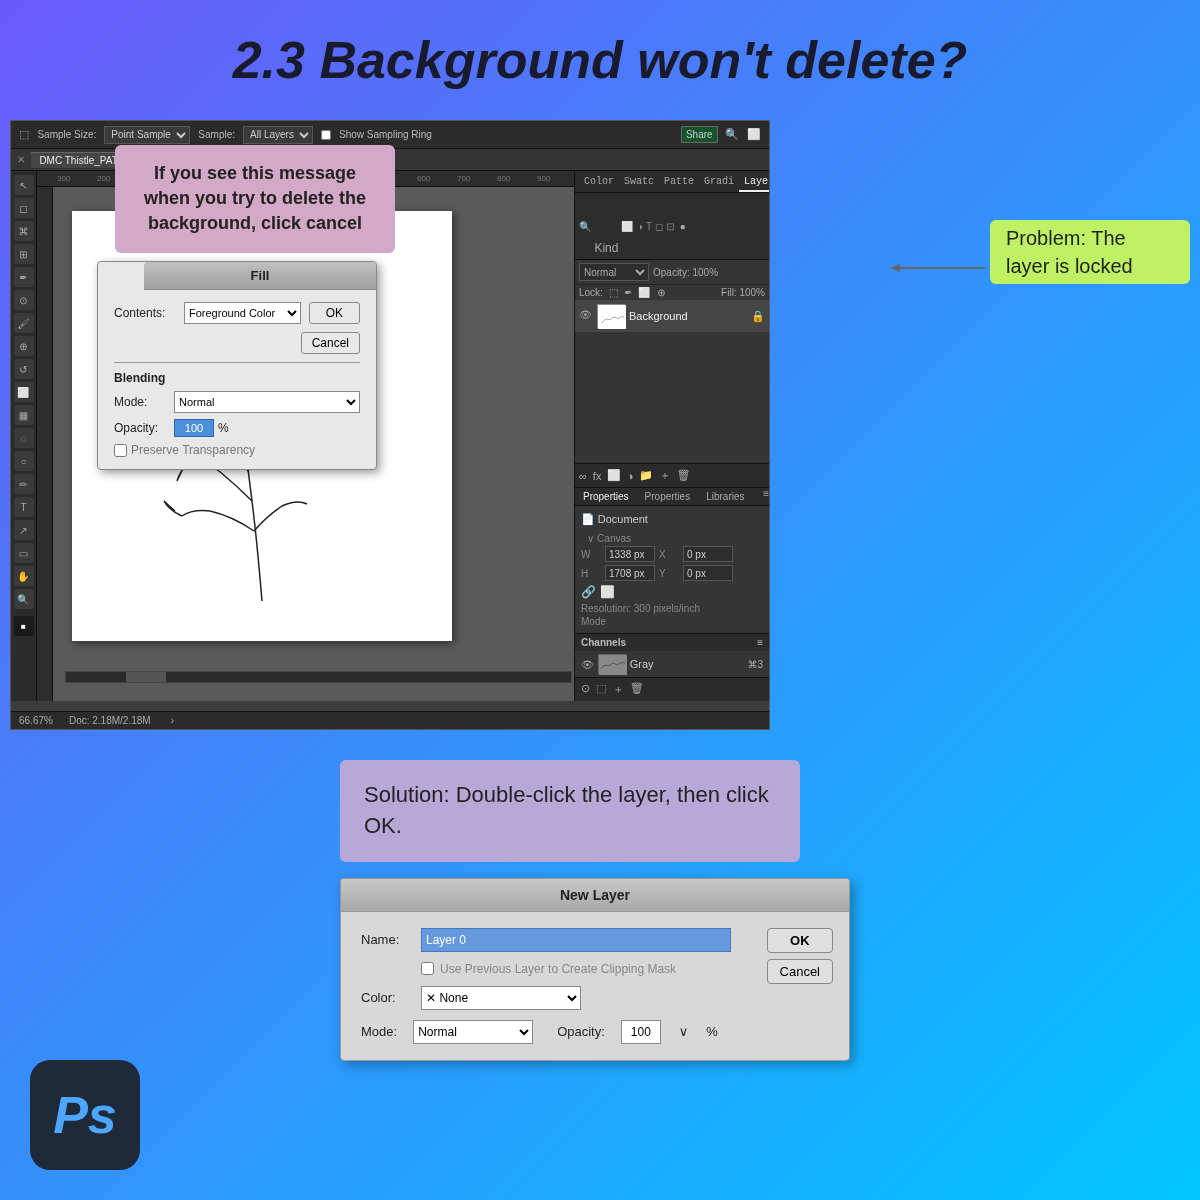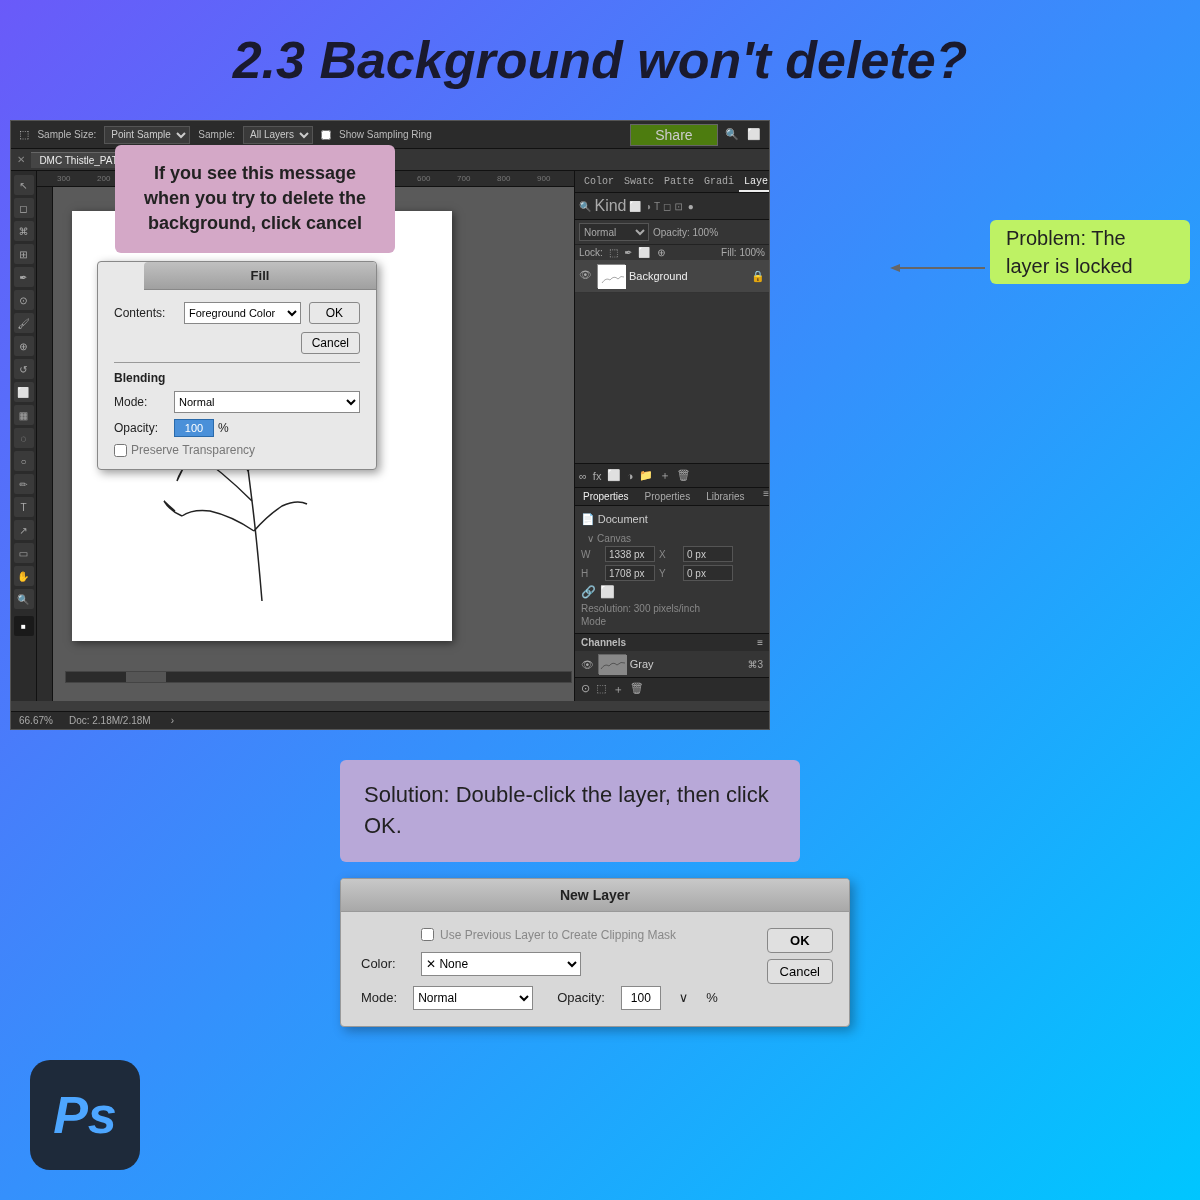--- a/index.html
+++ b/index.html
@@ -681,21 +681,21 @@
     <select>
       <option>Point Sample</option>
     </select>
     <span class="ps-toolbar-label">Sample:</span>
     <select>
       <option>All Layers</option>
     </select>
     <input type="checkbox" class="ps-toolbar-checkbox" style="">
     <span class="ps-toolbar-label">Show Sampling Ring</span>
     <span style="flex:1"></span>
-    <button style="background:#4d7c0f;border:1px solid #666;color:#ccc;font-size:14px;padding:2px 24px;cursor:pointer;">Share</button>
+    <button style="background:#14532d;border:1px solid #666;color:#ccc;font-size:10px;padding:2px 4px;cursor:pointer;">Share</button>
     <span>🔍</span>
     <span>⬜</span>
   </div>
 
   <div class="ps-tabbar">
     <span style="font-size:10px;color:#888;margin-right:6px;">✕</span>
     <span class="ps-tab-active">DMC Thistle_PAT1371-2.png @ 66.7% (Gray/8) *</span>
   </div>
 
   <div class="ps-main">
@@ -836,21 +836,21 @@
         <span class="panel-tab">Color</span>
         <span class="panel-tab">Swatc</span>
         <span class="panel-tab">Patte</span>
         <span class="panel-tab">Gradi</span>
         <span class="panel-tab active">Layers</span>
         <span style="margin-left:auto;font-size:10px;color:#aaa;">≡</span>
       </div>
 
       <div class="layers-search">
         <span style="font-size:10px;color:#aaa;">🔍</span>
-        <span style="font-size:16px;color:#aaa;">Kind</span>
+        <span style="font-size:12px;color:#aaa;margin-top:44px;">Kind</span>
         <div class="layers-icon-row">
           <span>⬜</span>
           <span>◑</span>
           <span>T</span>
           <span>◻</span>
           <span>⊡</span>
           <span style="color:#aaa;font-size:10px;margin-left:2px;">●</span>
         </div>
       </div>
 
@@ -980,20 +980,24 @@
 
   <div class="solution-callout">
     <span>Solution: Double-click the layer, then click OK.</span>
   </div>
 
   <div class="new-layer-dialog">
     <div class="new-layer-title">New Layer</div>
     <div class="dialog-with-btns">
       <div class="dialog-main">
         <div class="new-layer-body">
+          <div class="nl-row">
+            <span class="nl-label">Name:</span>
+            <input type="text" class="nl-input" value="Layer 0" style="">
+          </div>
           <div class="nl-checkbox-row">
             <input type="checkbox" style="margin-right: 6px;">
             <span>Use Previous Layer to Create Clipping Mask</span>
           </div>
           <div class="nl-color-row">
             <span class="nl-label">Color:</span>
             <select class="nl-color-select">
               <option>✕ None</option>
             </select>
           </div>

